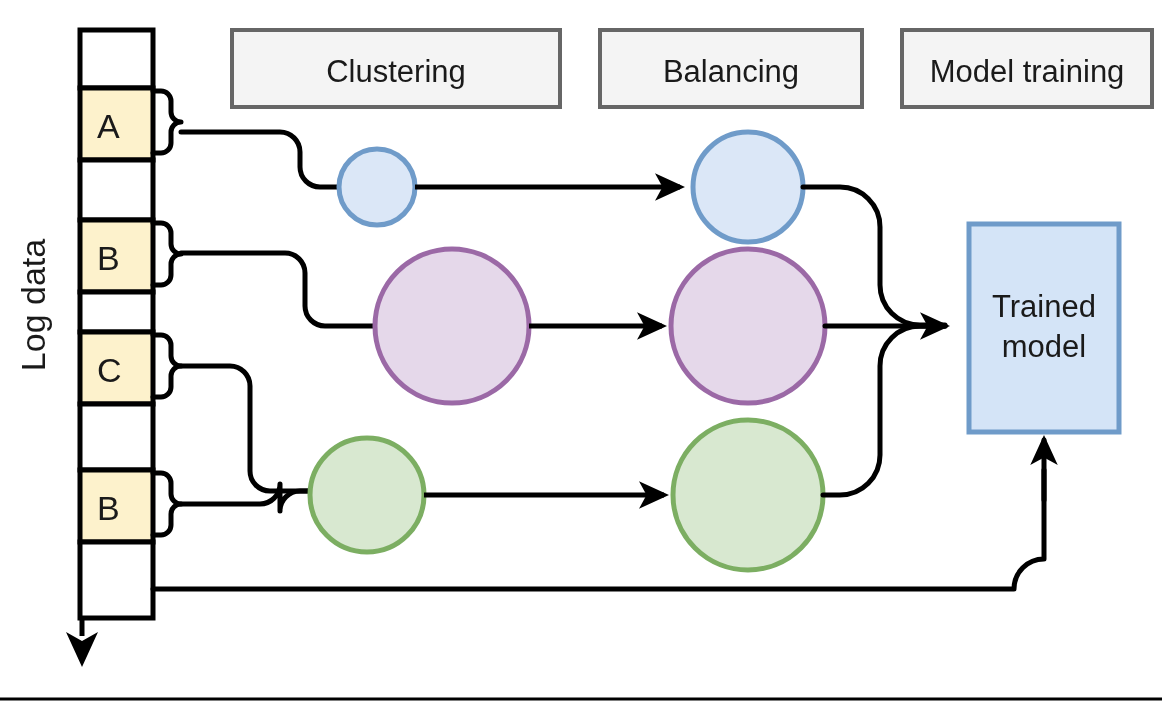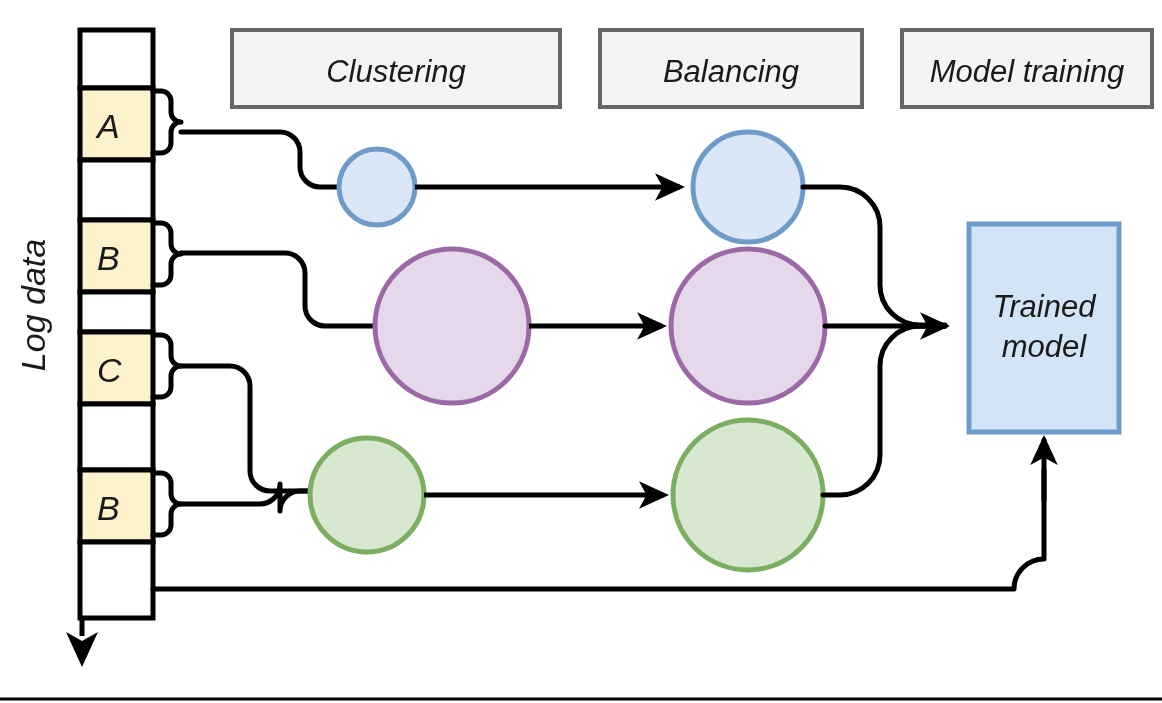--- a/index.html
+++ b/index.html
@@ -11,21 +11,20 @@
     width: 1162px;
     height: 703px;
     font-family: "Liberation Sans", sans-serif;
     overflow: hidden;
   }
   #diagram-root {
     position: relative;
     width: 1162px;
     height: 689px;
     background: #ffffff;
-    font-style: italic;
   }
   svg.canvas {
     position: absolute;
     top: 0;
     left: 0;
     width: 1162px;
     height: 703px;
     display: block;
   }
   .phase-label,

